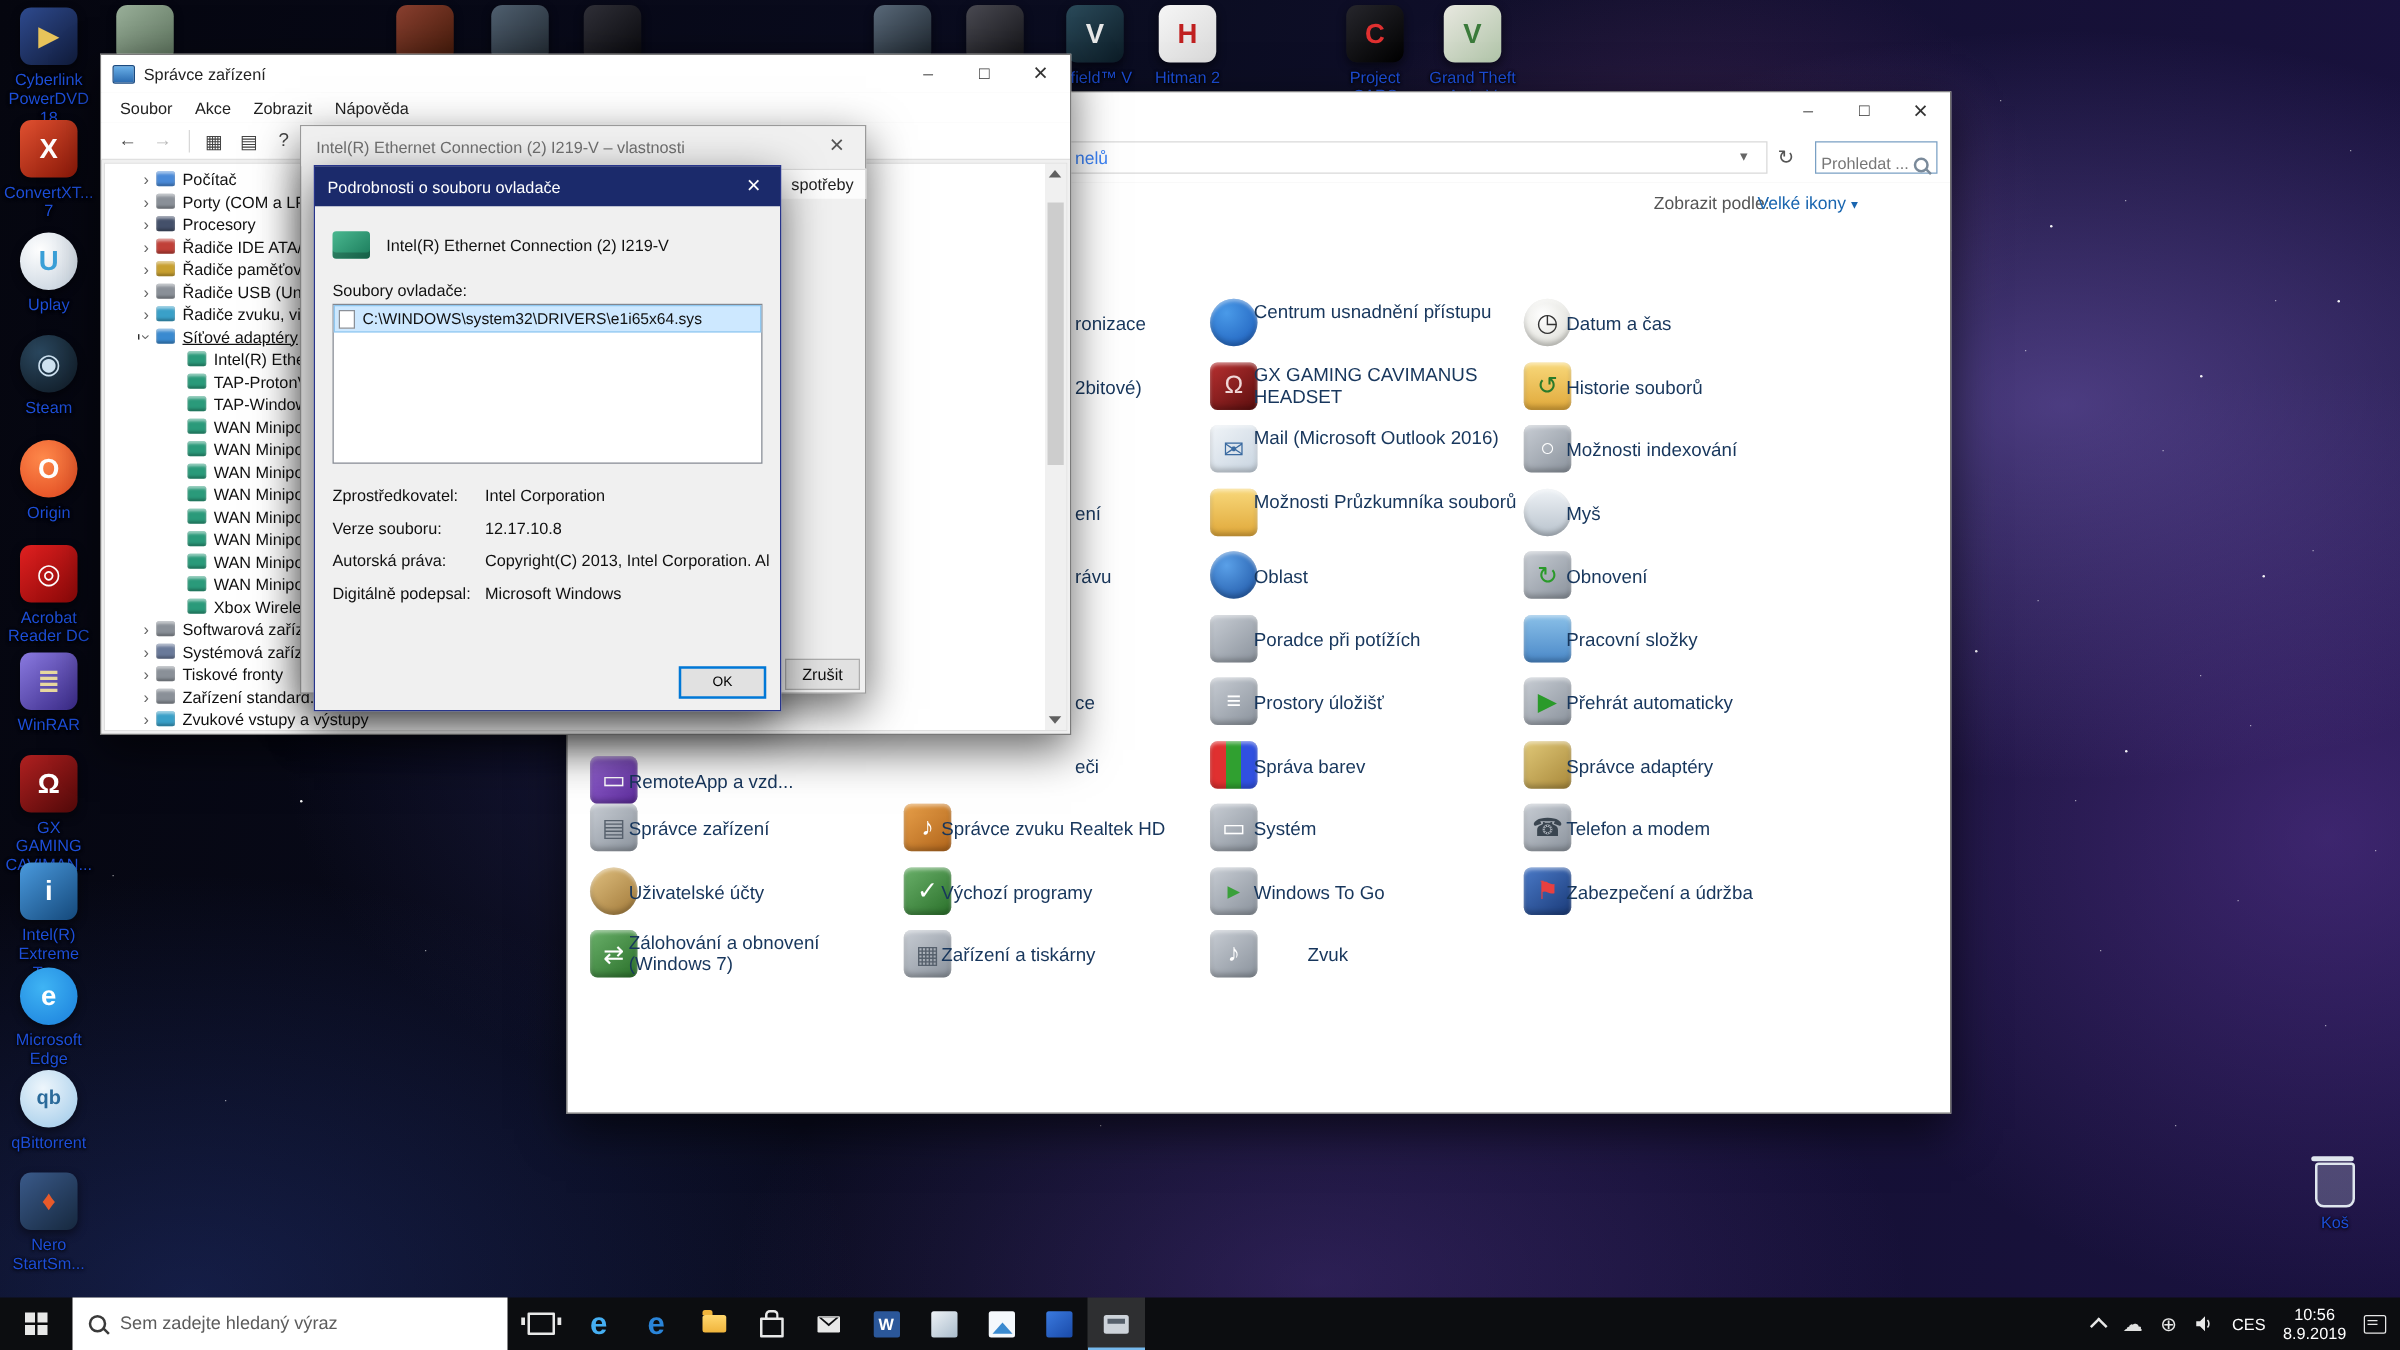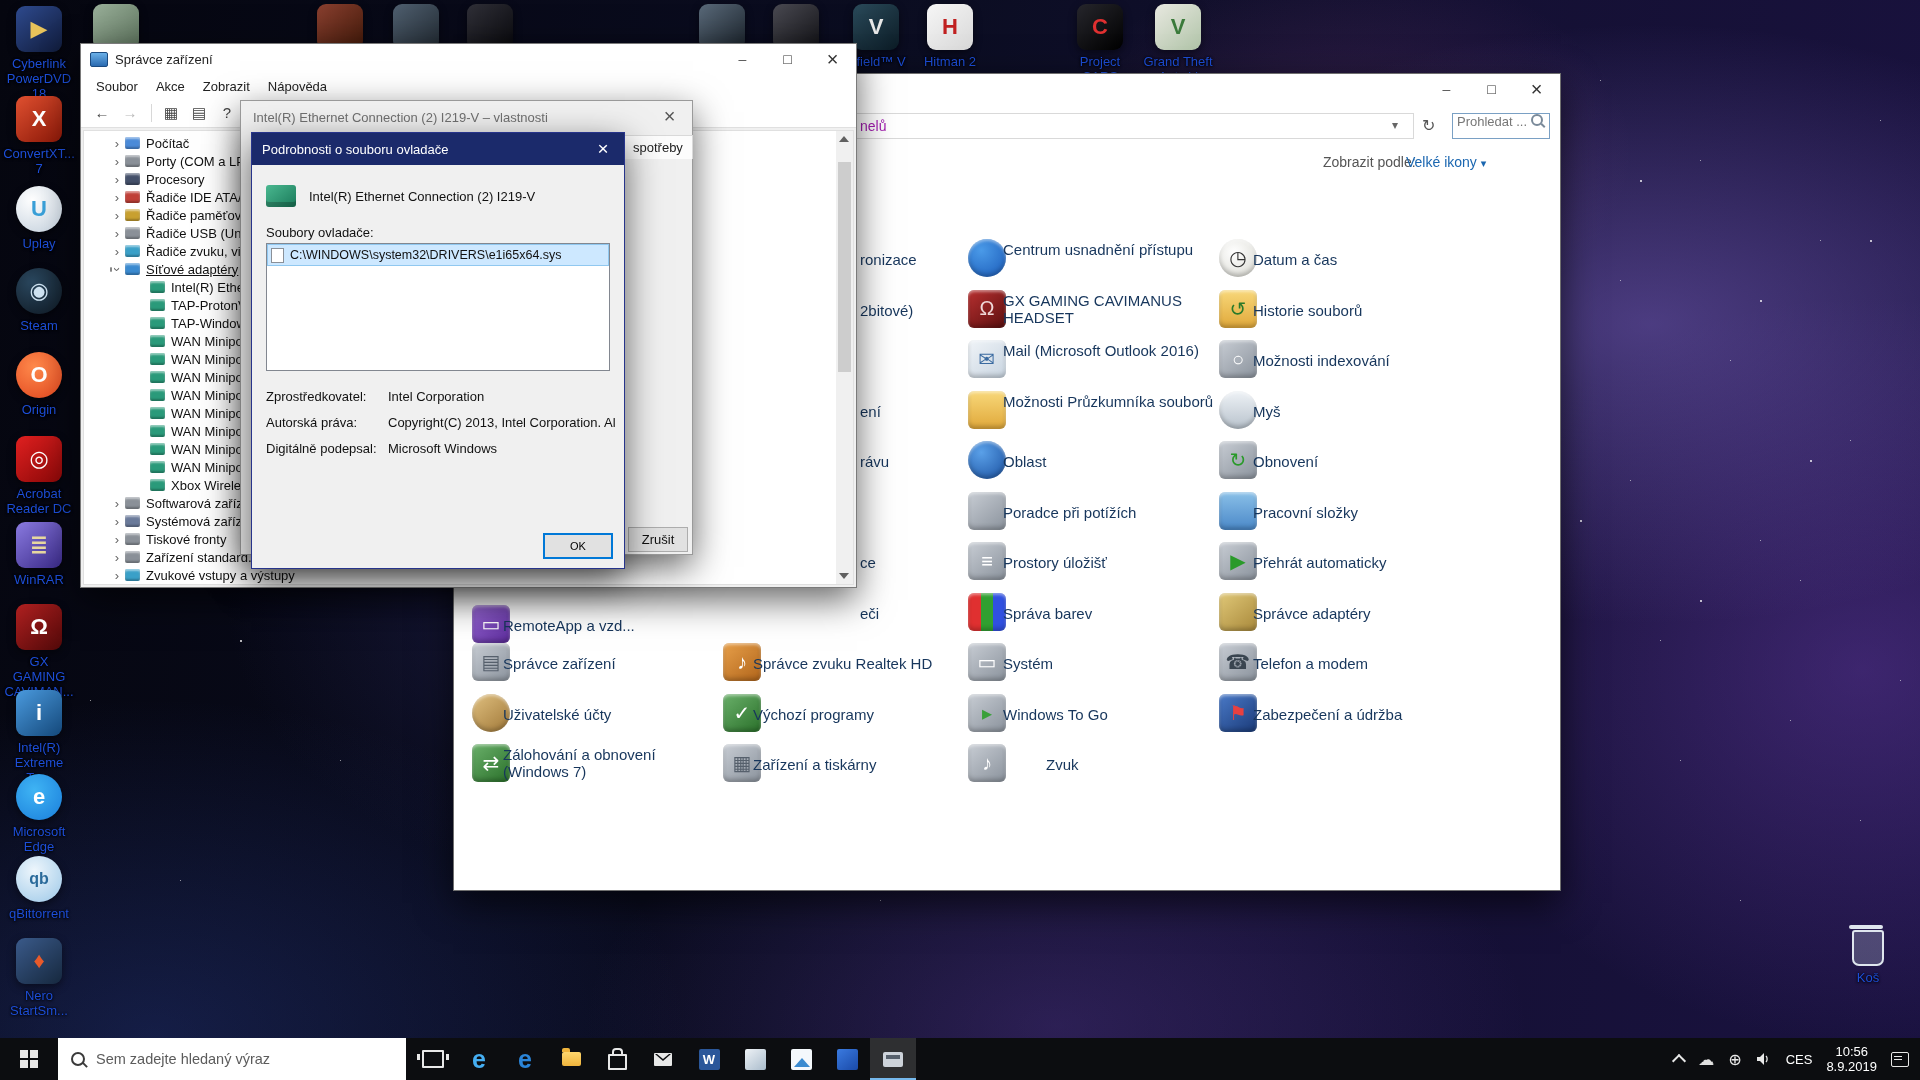--- a/index.html
+++ b/index.html
@@ -36,24 +36,24 @@
   .cap i{font-style:normal}
   .g-min::before{content:'─';font-size:11px}
   .g-max::before{content:'□';font-size:14px}
   .g-close::before{content:'×';font-size:20px}
 
   
   .cp{left:453px;top:73px;width:1108px;height:818px;background:#fff;border:1px solid #6f6f6f;z-index:10}
   .cp-title{height:34px;background:#fff;position:relative}
   .cp-nav{position:absolute;left:0;top:34px;width:100%;height:38px;background:#fff;border-bottom:1px solid #e8e8e8}
   .addr{position:absolute;left:60px;top:5px;width:900px;height:26px;border:1px solid #d9d9d9;background:#fff;box-sizing:border-box}
-  .addr-frag{position:absolute;left:406px;top:10px;font-size:14px;color:#a21caf}
+  .addr-frag{position:absolute;left:406px;top:10px;font-size:14px;color:#3b82f6}
   .addr-drop{position:absolute;left:938px;top:10px;color:#666;font-size:12px}
   .addr-refresh{position:absolute;left:968px;top:8px;color:#555;font-size:16px}
-  .cp-search{position:absolute;left:998px;top:5px;width:98px;height:26px;border:1px solid #7aa0c4;background:#fff;display:flex;align-items:flex-start;box-sizing:border-box}
+  .cp-search{position:absolute;left:998px;top:5px;width:98px;height:26px;border:1px solid #7aa0c4;background:#fff;display:flex;align-items:flex-end;box-sizing:border-box}
   .cp-search-in{flex:1;min-width:0;border:none;outline:none;font-size:13px;color:#444;padding:0 4px;font-family:inherit;background:transparent}
   .cp-search-in::placeholder{color:#777}
   .minimag{width:8px;height:8px;border:2px solid #7a8a9a;border-radius:50%;margin-right:6px;position:relative;flex:none}
   .minimag::after{content:'';position:absolute;width:2px;height:5px;background:#7a8a9a;right:-3px;bottom:-4px;transform:rotate(-45deg)}
   .cp-cmd{position:absolute;left:0;top:72px;width:100%;height:30px;background:#fff}
   .viewby-label{position:absolute;left:869px;top:8px;font-size:14px;color:#555}
   .viewby-value{position:absolute;left:952px;top:8px;font-size:14px;color:#1a66b0;cursor:pointer}
   .vb-caret{font-size:11px;color:#1a66b0}
   #cpItems{position:absolute;left:0;top:0;width:100%;height:100%}
   .cpico{position:absolute;width:38px;height:38px;border-radius:6px;display:flex;align-items:center;justify-content:center;font-size:20px;box-shadow:inset 0 2px 3px rgba(255,255,255,.45), inset 0 -3px 4px rgba(0,0,0,.22)}
@@ -528,20 +528,24 @@
         <span class="pageico"></span>
         <span class="drv-path">C:\WINDOWS\system32\DRIVERS\e1i65x64.sys</span>
       </div>
     </div>
     <div id="drvFields">
         <div class="drv-field">
           <div class="fl">Zprostředkovatel:</div>
           <div class="fv">Intel Corporation</div>
         </div>
         <div class="drv-field">
+          <div class="fl">Verze souboru:</div>
+          <div class="fv">12.17.10.8</div>
+        </div>
+        <div class="drv-field">
           <div class="fl">Autorská práva:</div>
           <div class="fv">Copyright(C) 2013, Intel Corporation.  All rights</div>
         </div>
         <div class="drv-field">
           <div class="fl">Digitálně podepsal:</div>
           <div class="fv">Microsoft Windows</div>
         </div>
       </div>
     <button class="drv-ok">OK</button>
   </div>

